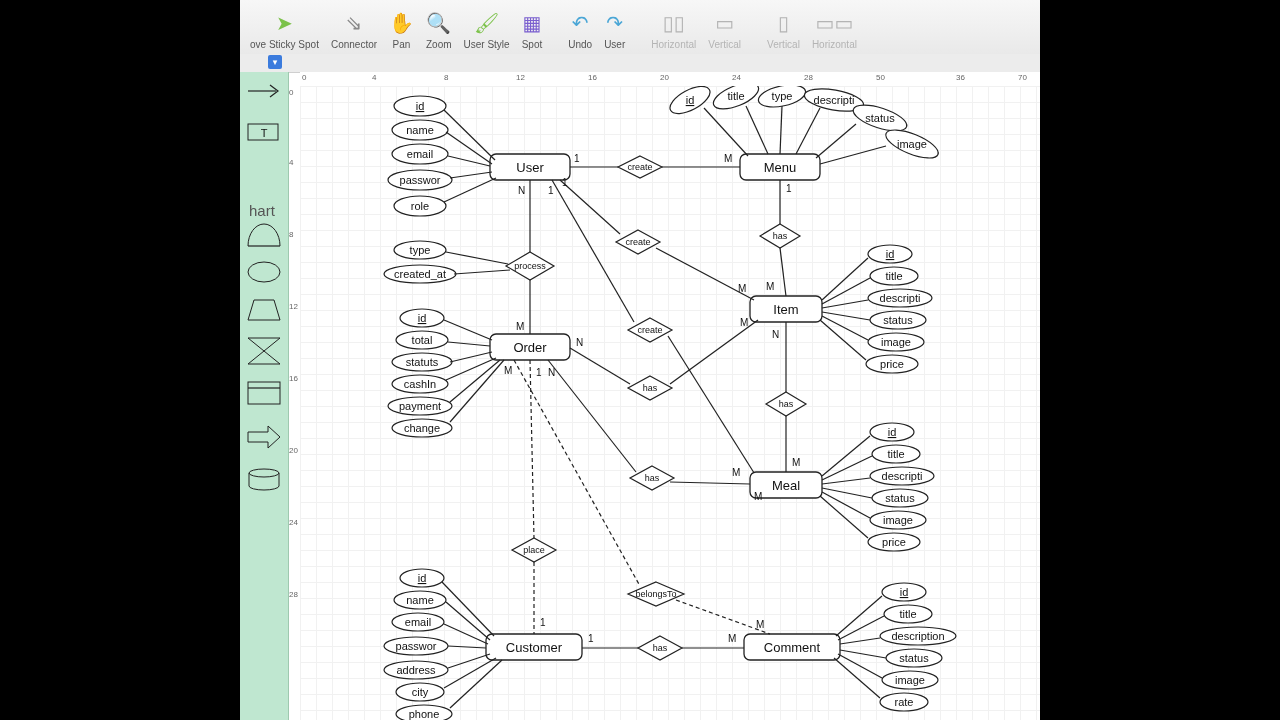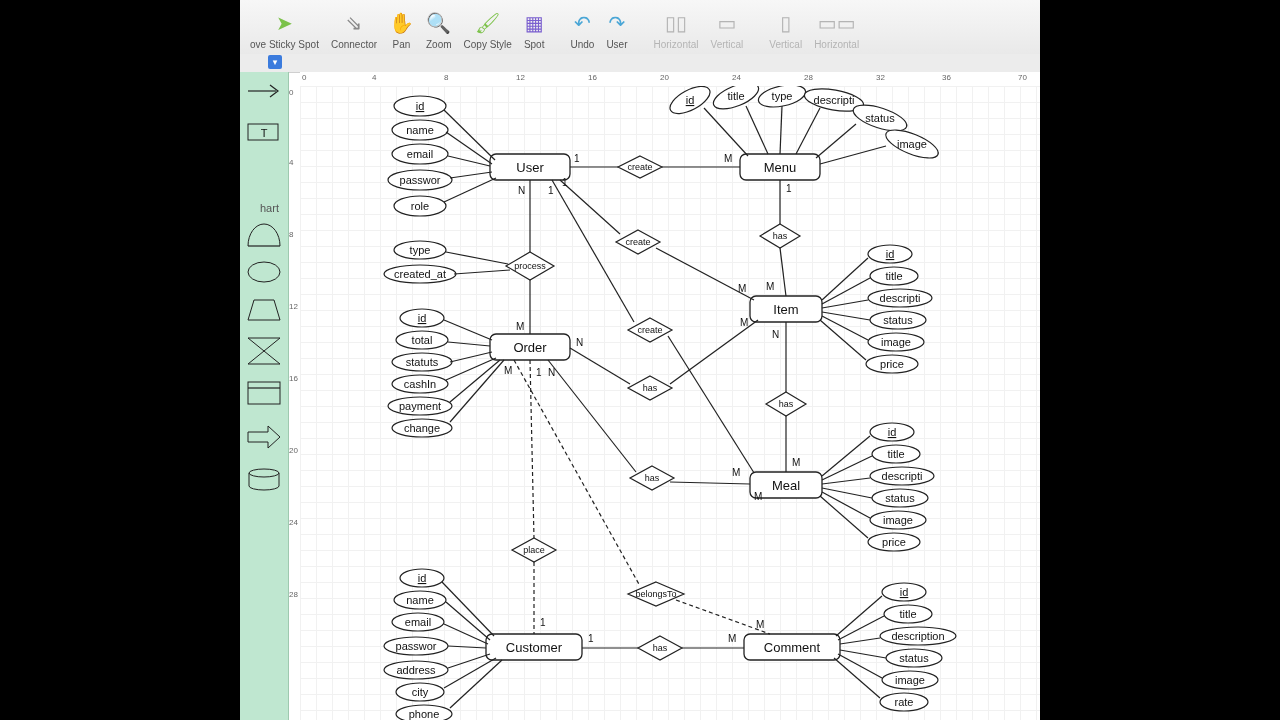--- a/index.html
+++ b/index.html
@@ -14,21 +14,21 @@
   .dropbar{position:absolute;top:54px;left:0;right:0;height:18px;background:#ececec;border-bottom:1px solid #cfcfcf;}
   .dropbar .sel{position:absolute;left:28px;top:1px;width:14px;height:14px;background:#3b7bdd;color:#fff;font-size:9px;line-height:14px;text-align:center;border-radius:2px;}
   
   .hruler{position:absolute;top:72px;left:60px;right:0;height:14px;background:#fff;border-bottom:1px solid #bbb;font-size:8px;color:#666;}
   .hruler span{position:absolute;top:1px;}
   .vruler{position:absolute;top:86px;left:48px;width:12px;bottom:0;background:#fff;border-right:1px solid #bbb;font-size:8px;color:#666;}
   .vruler span{position:absolute;left:1px;}
   
   .stencil{position:absolute;top:72px;left:0;width:48px;bottom:0;background:#bfe7d0;border-right:1px solid #9ec9af;}
   .stencil svg{position:absolute;left:6px;}
-  .stencil .lbl{position:absolute;left:20px;font-size:11px;color:#555;}
+  .stencil .lbl{position:absolute;left:9px;font-size:15px;color:#555;}
   
   .canvas{position:absolute;top:86px;left:60px;right:0;bottom:0;background:#fff;
     background-image:linear-gradient(#f1f1f1 1px,transparent 1px),linear-gradient(90deg,#f1f1f1 1px,transparent 1px);
     background-size:16px 16px;}
   .canvas svg{width:740px;height:640px;display:block;}
   
   .ent{fill:#fff;stroke:#222;stroke-width:1.3;rx:6;ry:6;}
   .attr{fill:#fff;stroke:#222;stroke-width:1.2;}
   .rel{fill:#fff;stroke:#222;stroke-width:1.2;}
   text{font-family:"Helvetica Neue",Helvetica,Arial,sans-serif;fill:#111;}
@@ -57,21 +57,21 @@
     <div class="tool">
       <div class="glyph" style="color:#e0814b;">✋</div>
       <span>Pan</span>
       </div>
     <div class="tool">
       <div class="glyph" style="color:#7cc24a;">🔍</div>
       <span>Zoom</span>
       </div>
     <div class="tool">
       <div class="glyph" style="color:#7cc24a;">🖌</div>
-      <span>Copy Style</span>
+      <span>User Style</span>
       </div>
     <div class="tool">
       <div class="glyph" style="color:#7a5fcf;">▦</div>
       <span>Spot</span>
       </div>
     <div class="sep"></div>
     <div class="tool">
       <div class="glyph" style="color:#4aa6d6;">↶</div>
       <span>Undo</span>
       </div>
@@ -105,22 +105,22 @@
 
   <div class="hruler">
     <span style="left:2px">0</span>
     <span style="left:72px">4</span>
     <span style="left:144px">8</span>
     <span style="left:216px">12</span>
     <span style="left:288px">16</span>
     <span style="left:360px">20</span>
     <span style="left:432px">24</span>
     <span style="left:504px">28</span>
-    <span style="left:576px">32</span>
-    <span style="left:642px">36</span>
+    <span style="left:576px">50</span>
+    <span style="left:656px">36</span>
     <span style="left:718px">70</span>
   </div>
   <div class="vruler">
     <span style="top:2px">0</span>
     <span style="top:72px">4</span>
     <span style="top:144px">8</span>
     <span style="top:216px">12</span>
     <span style="top:288px">16</span>
     <span style="top:360px">20</span>
     <span style="top:432px">24</span>

